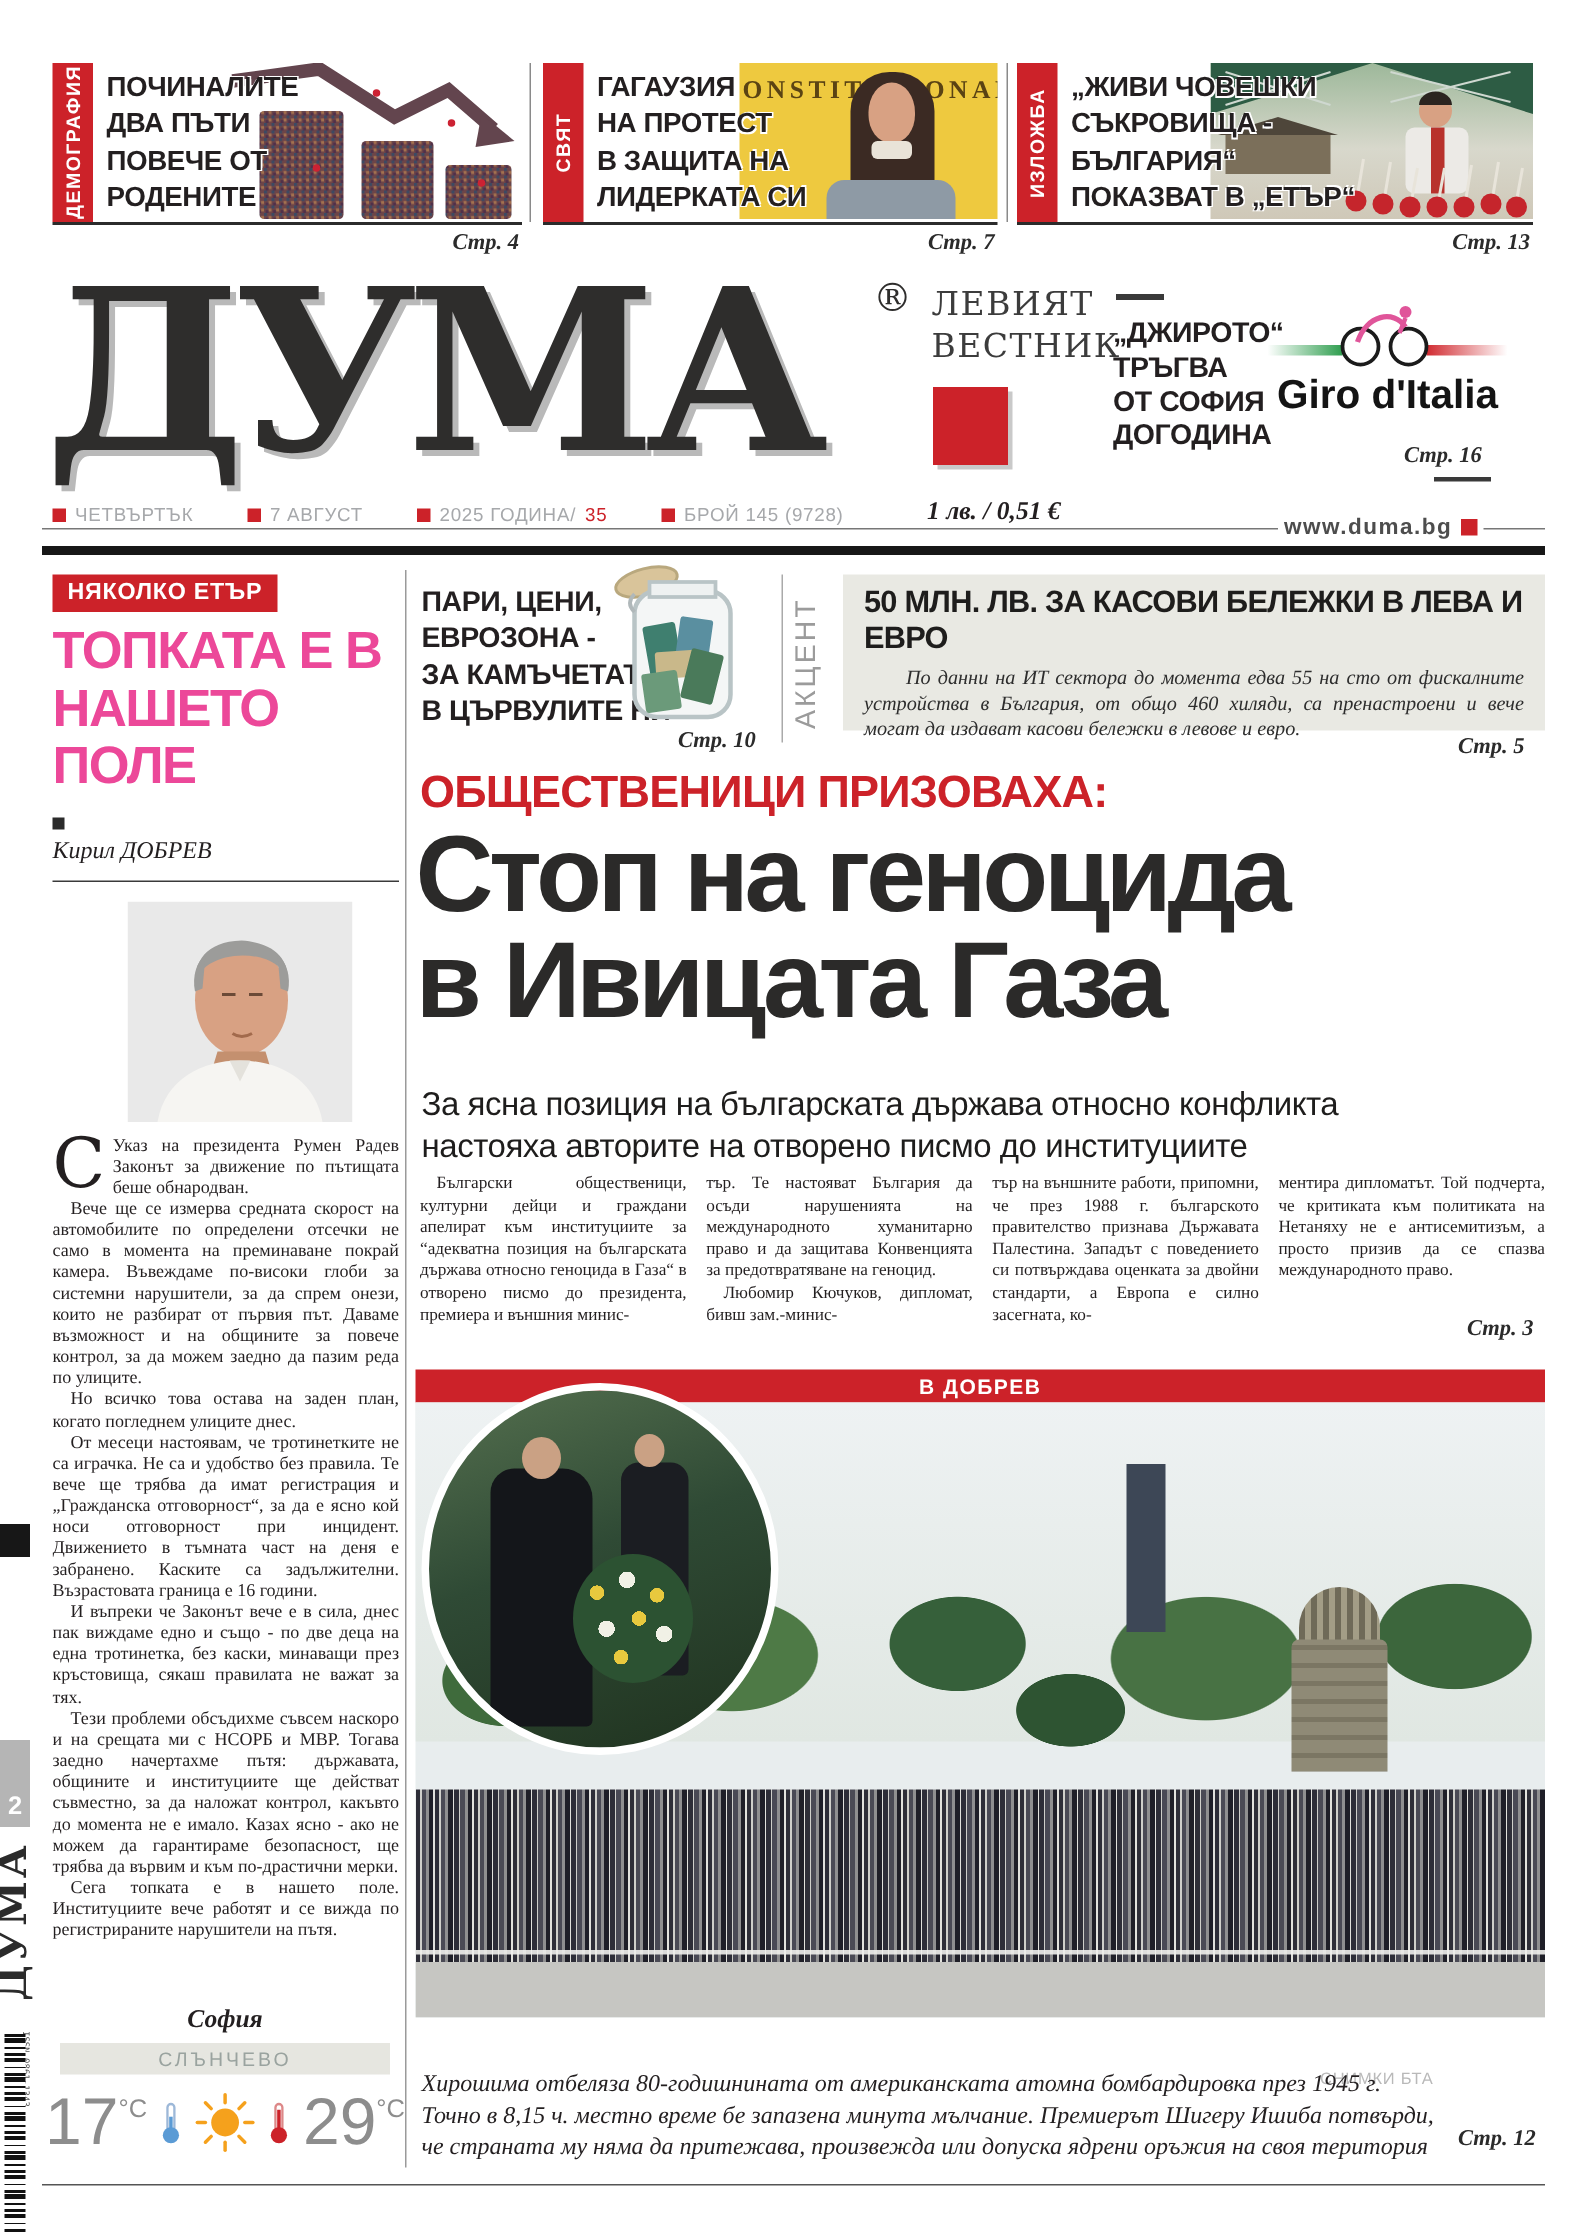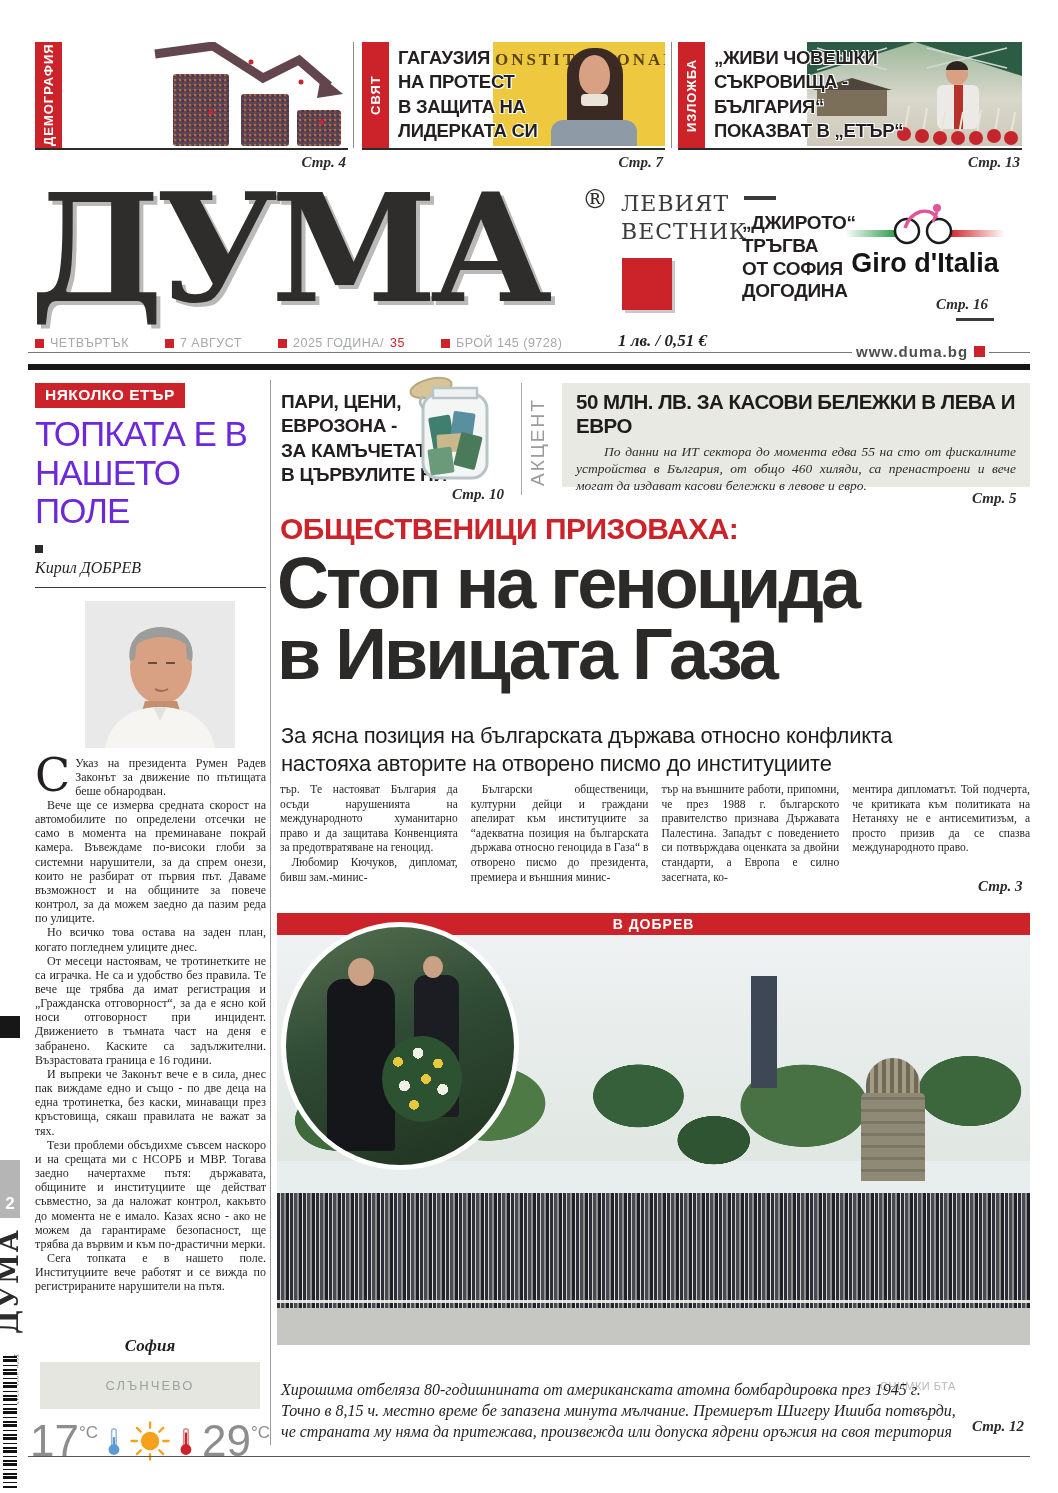--- a/index.html
+++ b/index.html
@@ -50,36 +50,36 @@
   #thin-rule { position:absolute; left:28px; top:352px; width:1002px; height:1px; background:#777; }
   #website { position:absolute; left:852px; top:343px; background:#fff; padding:0 4px; display:flex; align-items:center; gap:6px;
           font-family:"Liberation Sans", sans-serif; font-weight:bold; font-size:15px; letter-spacing:1px; color:#4d4d4d; }
   #website .sq { width:11px; height:11px; background:#cc2229; }
   #thick-rule { position:absolute; left:28px; top:364px; width:1002px; height:6px; background:#171717; }
 
   
   #opinion { position:absolute; left:35px; top:383px; width:231px; }
   .badge { display:inline-block; background:#cc2229; color:#fff; font-family:"Liberation Sans", sans-serif; font-weight:bold;
           font-size:15.5px; padding:3px 10px 4px; letter-spacing:.5px; }
-  .op-title { margin-top:7px; font-family:"Liberation Sans", sans-serif; font-weight:normal; font-size:35px; line-height:1.1;
-          letter-spacing:-1px; white-space:pre-line; color:#6d28d9; }
+  .op-title { margin-top:7px; font-family:"Liberation Sans", sans-serif; font-weight:bold; font-size:35px; line-height:1.1;
+          letter-spacing:-1px; white-space:pre-line; color:#ec4899; }
   .op-bullet { width:8px; height:8px; background:#2b2b2b; margin:14px 0 6px; }
   .op-author { font-style:italic; font-size:16px; }
   .op-hr { height:1px; background:#3a3a3a; margin-top:10px; }
   .op-photo { margin:13px 0 0 50px; width:150px; height:147px; display:block; }
   .op-text { margin-top:8px; font-size:12px; line-height:1.18; text-align:justify; height:620px; overflow:hidden; }
   .op-text p { text-indent:12px; }
   .op-text p.first { text-indent:0; }
   .dropcap { float:left; font-family:"DejaVu Serif", serif; font-size:46px; line-height:36px; padding:1px 5px 0 0; }
 
   
   #weather { position:absolute; left:30px; top:1336px; width:240px; text-align:center; }
   .w-city { font-style:italic; font-weight:bold; font-size:17px; }
   .w-cond { margin:6px auto 0; width:220px; background:#e6e6e0; color:#9aa39f; font-family:"Liberation Sans", sans-serif;
-          font-size:13px; letter-spacing:2px; padding:16px 0; }
+          font-size:13px; letter-spacing:2px; padding:3px 0; }
   .w-row { margin-top:6px; display:flex; align-items:center; justify-content:center; gap:9px; }
   .w-temp { font-family:"Liberation Sans", sans-serif; font-size:44px; color:#8d8d8d; line-height:1; }
   .w-deg { font-family:"Liberation Sans", sans-serif; font-size:17px; color:#8d8d8d; vertical-align:18px; }
 
   
   #rail-black { position:absolute; left:0; top:1016px; width:20px; height:22px; background:#171717; }
   #rail-page { position:absolute; left:0; top:1160px; width:20px; height:58px; background:#b5b5b5; color:#fff;
           font-family:"Liberation Sans", sans-serif; font-weight:bold; font-size:17px; display:flex; align-items:flex-end;
           justify-content:center; padding-bottom:4px; }
   #rail-logo { position:absolute; left:-2px; top:1230px; width:26px; height:104px; writing-mode:vertical-lr; transform:rotate(180deg);
@@ -176,20 +176,24 @@
       <rect x="90" y="52" width="48" height="52" fill="url(#crowdpat)" rx="3"></rect>
       <rect x="146" y="68" width="44" height="36" fill="url(#crowdpat)" rx="3"></rect>
       <path d="M4,12 L62,4 L112,36 L148,18 L178,44" stroke="#63454e" stroke-width="9" fill="none"></path>
       <path d="M170,34 L192,52 L166,56 Z" fill="#63454e"></path>
       <circle cx="100" cy="20" r="2.5" fill="#c23"></circle>
         <circle cx="150" cy="40" r="2.5" fill="#c23"></circle>
       <circle cx="60" cy="70" r="2.5" fill="#c23"></circle>
         <circle cx="170" cy="80" r="2.5" fill="#c23"></circle>
     </svg>
   </div>
+  <div class="teaser-title">ПОЧИНАЛИТЕ
+ДВА ПЪТИ
+ПОВЕЧЕ ОТ
+РОДЕНИТЕ</div>
   <div class="pref" style="right:2px; top:112px;">Стр. 4</div>
 </div>
 <div class="tdivider" style="left:353px;"></div>
 
 <div class="teaser" id="teaser2" style="left:362px; width:303px;">
   <div class="vlabel">СВЯТ</div>
   <div class="t2-img">
     <div class="t2-letters">ONSTITUTIONAL</div>
     <div class="t2-hair"></div>
     <div class="t2-face"></div>
@@ -405,23 +409,23 @@
   <div class="acc-body">По данни на ИТ сектора до момента едва 55 на сто от фискалните устройства в България, от общо 460 хиляди, са пренастроени и вече могат да издават касови бележки в левове и евро.</div>
 </div>
 <div class="pref" style="left:972px; top:490px;">Стр. 5</div>
 
 <div id="kicker">ОБЩЕСТВЕНИЦИ ПРИЗОВАХА:</div>
 <div id="headline">Стоп на геноцида
 в Ивицата Газа</div>
 <div id="subhead">За ясна позиция на българската държава относно конфликта
 настояха авторите на отворено писмо до институциите</div>
 <div id="story-cols">
+  <div class="scol indent-first">Български общественици, културни дейци и граждани апелират към институциите за “адекватна позиция на българската държава относно геноцида в Газа“ в отворено писмо до президента, премиера и външния минис-</div>
   <div class="scol">тър. Те настояват България да осъди нарушенията на международното хуманитарно право и да защитава Конвенцията за предотвратяване на геноцид.
  Любомир Кючуков, дипломат, бивш зам.-минис-</div>
-  <div class="scol indent-first">Български общественици, културни дейци и граждани апелират към институциите за “адекватна позиция на българската държава относно геноцида в Газа“ в отворено писмо до президента, премиера и външния минис-</div>
   <div class="scol">тър на външните работи, припомни, че през 1988 г. българското правителство признава Държавата Палестина. Западът с поведението си потвърждава оценката за двойни стандарти, а Европа е силно засегната, ко-</div>
   <div class="scol">ментира дипломатът. Той подчерта, че критиката към политиката на Нетаняху не е антисемитизъм, а просто призив да се спазва международното право.</div>
 </div>
 <div class="pref" style="left:978px; top:878px;">Стр. 3</div>
 
 <div id="vkadar-bar">В ДОБРЕВ</div>
 <div id="main-photo">
   <div class="mp-sky"></div>
   <div class="mp-trees"></div>
   <div class="mp-building"></div>

